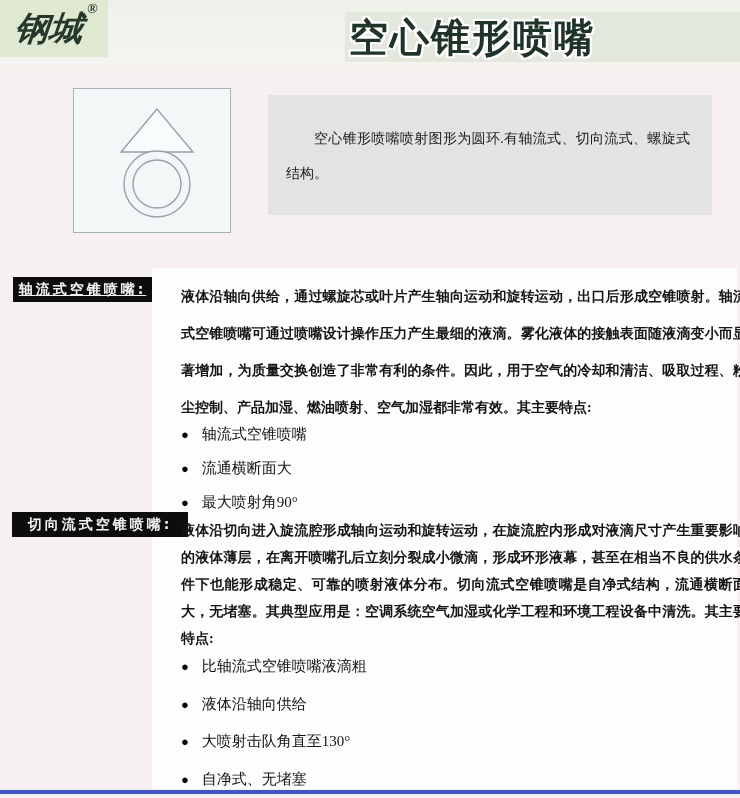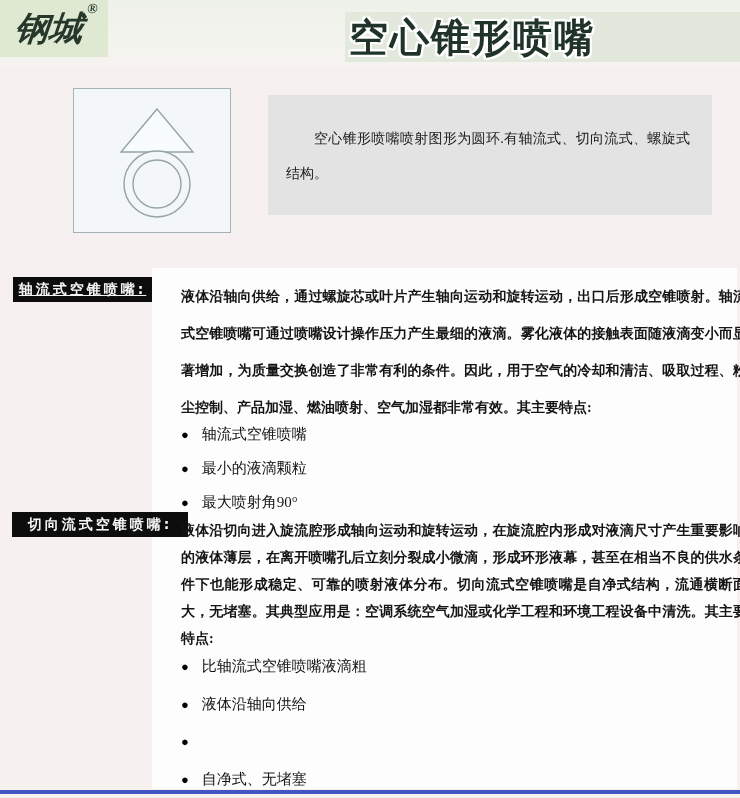--- a/index.html
+++ b/index.html
@@ -133,21 +133,21 @@
   <div class="section-header header-1">轴流式空锥喷嘴:</div>
   <p class="para para-1">液体沿轴向供给，通过螺旋芯或叶片产生轴向运动和旋转运动，出口后形成空锥喷射。轴流式空锥喷嘴可通过喷嘴设计操作压力产生最细的液滴。雾化液体的接触表面随液滴变小而显著增加，为质量交换创造了非常有利的条件。因此，用于空气的冷却和清洁、吸取过程、粉尘控制、产品加湿、燃油喷射、空气加湿都非常有效。其主要特点:</p>
 
   <ul class="bullet-list bullets-1">
     <li class="bullet-row">
       <span class="bullet-dot">●</span>
       <span>轴流式空锥喷嘴</span>
     </li>
     <li class="bullet-row">
       <span class="bullet-dot">●</span>
-      <span>最小的液滴颗粒</span>
+      <span>流通横断面大</span>
     </li>
     <li class="bullet-row">
       <span class="bullet-dot">●</span>
       <span>最大喷射角90°</span>
     </li>
   </ul>
 
   <div class="section-header header-2">切向流式空锥喷嘴:</div>
   <p class="para para-2">液体沿切向进入旋流腔形成轴向运动和旋转运动，在旋流腔内形成对液滴尺寸产生重要影响的液体薄层，在离开喷嘴孔后立刻分裂成小微滴，形成环形液幕，甚至在相当不良的供水条件下也能形成稳定、可靠的喷射液体分布。切向流式空锥喷嘴是自净式结构，流通横断面大，无堵塞。其典型应用是：空调系统空气加湿或化学工程和环境工程设备中清洗。其主要特点:</p>
 
@@ -155,20 +155,21 @@
     <li class="bullet-row">
       <span class="bullet-dot">●</span>
       <span>比轴流式空锥喷嘴液滴粗</span>
     </li>
     <li class="bullet-row">
       <span class="bullet-dot">●</span>
       <span>液体沿轴向供给</span>
     </li>
     <li class="bullet-row">
       <span class="bullet-dot">●</span>
+      <span>大喷射击队角直至130°</span>
     </li>
     <li class="bullet-row">
       <span class="bullet-dot">●</span>
       <span>自净式、无堵塞</span>
     </li>
   </ul>
 
   <div class="bottom-line"></div>
 
 </div>

